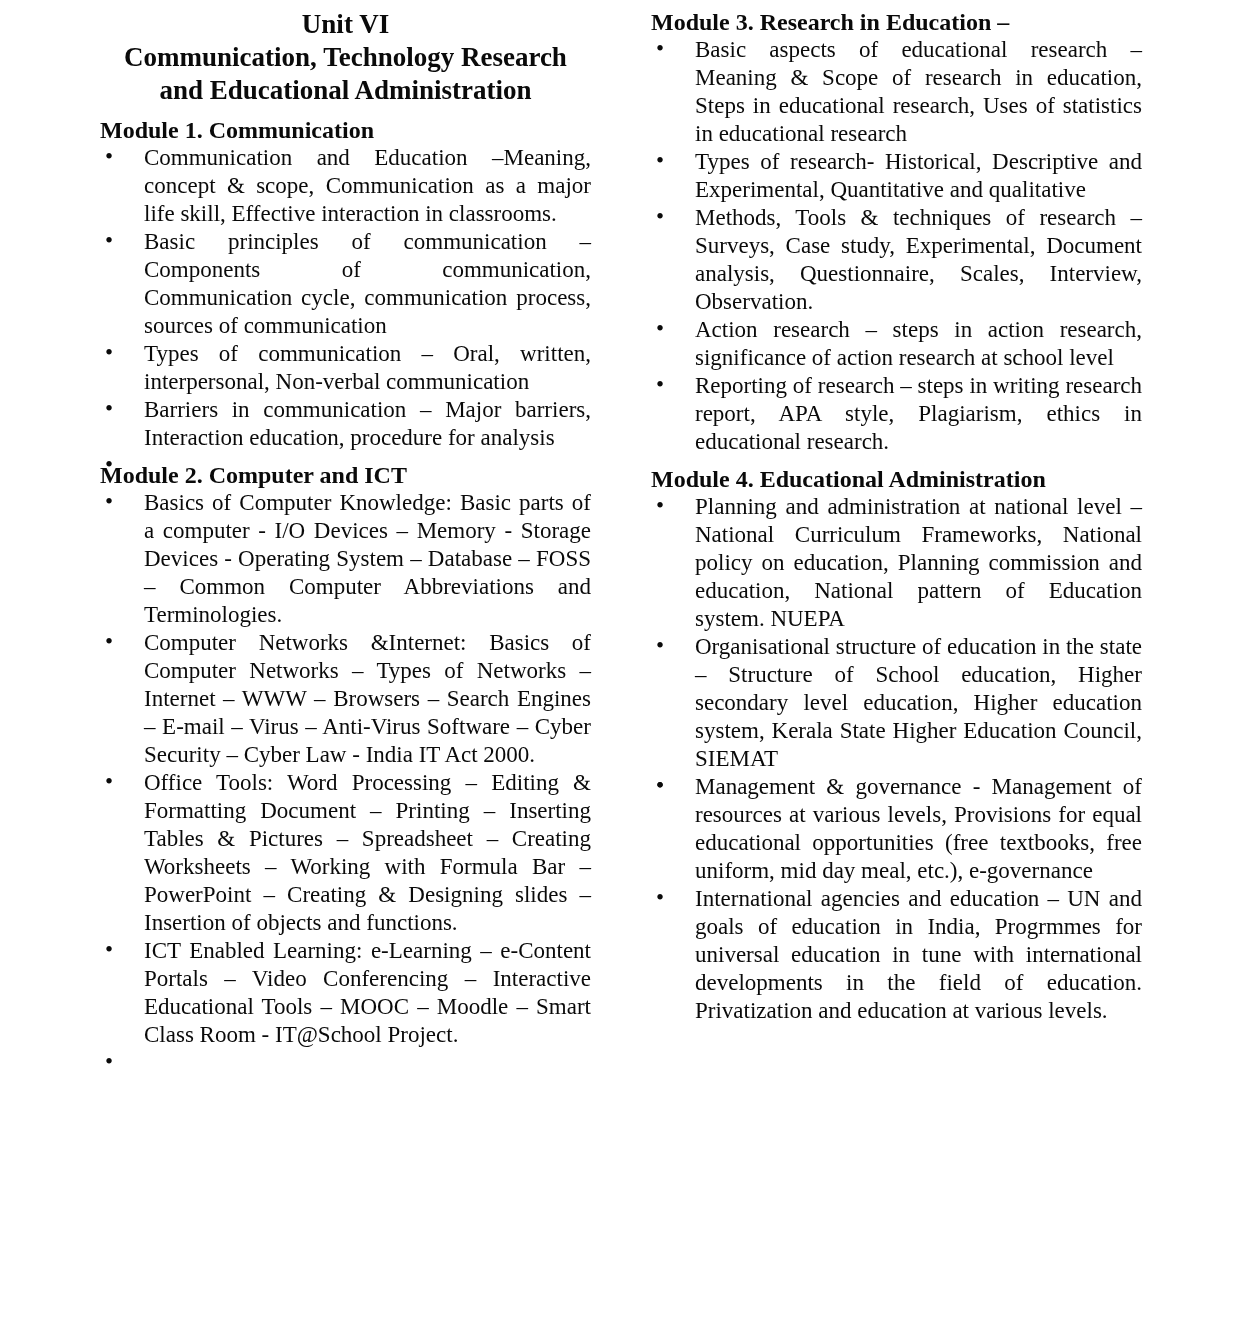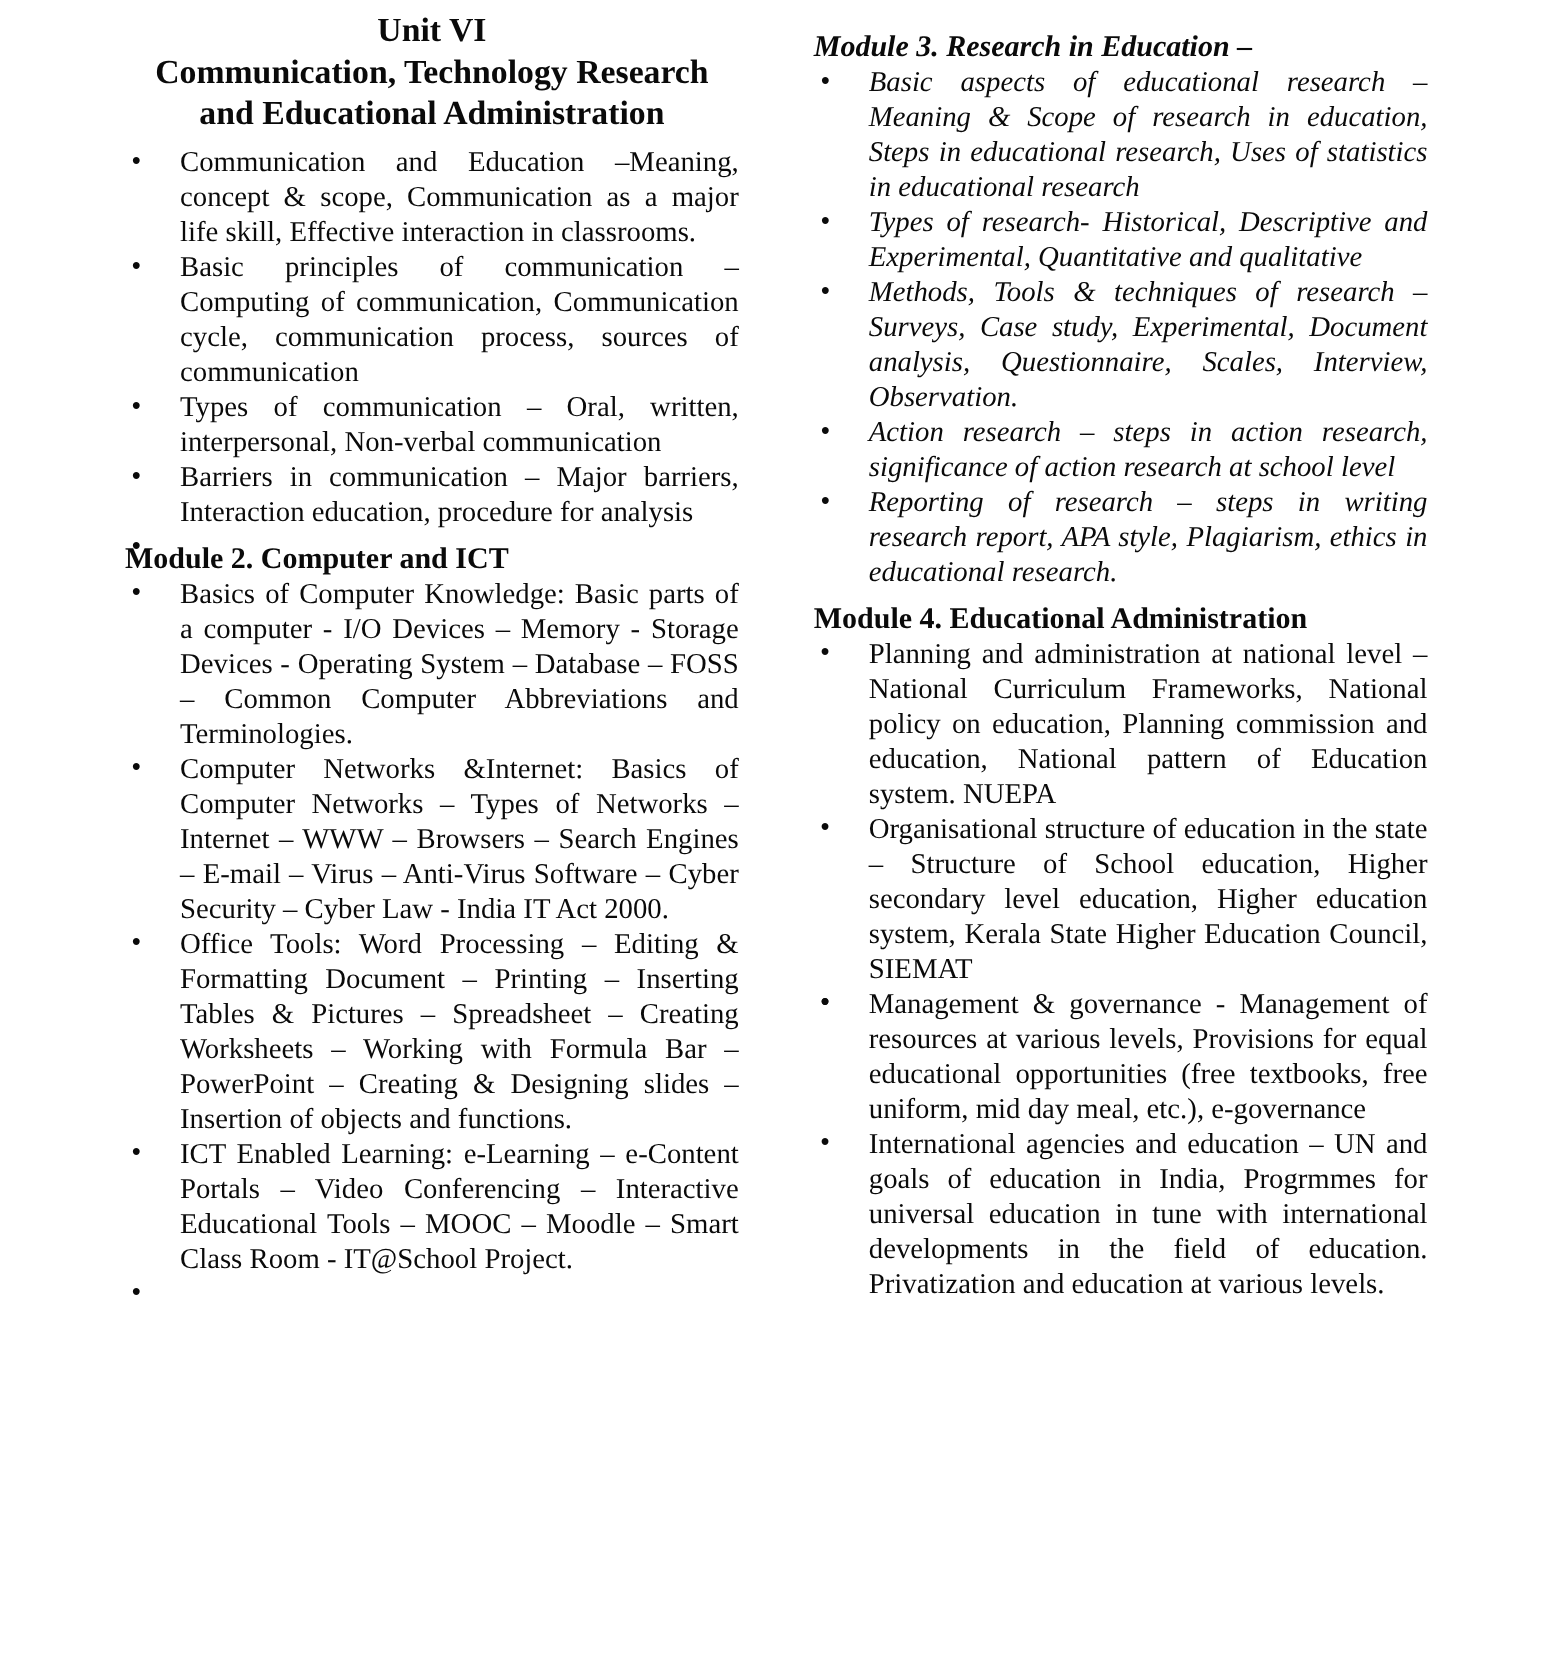--- a/index.html
+++ b/index.html
@@ -27,21 +27,21 @@
     flex: 0 0 491px;
   }
   .doc-title {
     text-align: center;
     font-weight: bold;
     font-size: 27px;
     line-height: 33px;
     margin-bottom: 8px;
   }
   .module-section { margin-top: 9px; }
-  .module-section:first-child { margin-top: 16px; font-style: italic; }
+  .module-section:first-child { margin-top: 0; }
   .module-heading {
     font-weight: bold;
     font-size: 24px;
     line-height: 28px;
     margin: 0;
   }
   .bullet-list {
     margin: 0;
     padding: 0;
     list-style: none;
@@ -64,23 +64,24 @@
 <body>
 
 <div class="page">
   <div class="col" id="col-left">
     <div class="doc-title">
       <div>Unit VI</div>
       <div>Communication, Technology Research</div>
       <div>and Educational Administration</div>
     </div>
   <div class="module-section">
+        <div class="module-heading">Module 1. Communication</div>
         <ul class="bullet-list">
           <li class="bullet-item"><span class="bullet-marker">•</span><span>Communication and Education –Meaning, concept &amp; scope, Communication as a major life skill, Effective interaction in classrooms.</span></li>
-          <li class="bullet-item"><span class="bullet-marker">•</span><span>Basic principles of communication – Computing of communication, Communication cycle, communication process, sources of communication</span></li>
+          <li class="bullet-item"><span class="bullet-marker">•</span><span>Basic principles of communication – Components of communication, Communication cycle, communication process, sources of communication</span></li>
           <li class="bullet-item"><span class="bullet-marker">•</span><span>Types of communication – Oral, written, interpersonal, Non-verbal communication</span></li>
           <li class="bullet-item"><span class="bullet-marker">•</span><span>Barriers in communication – Major barriers, Interaction education, procedure for analysis</span></li>
           <li class="bullet-item"><span class="bullet-marker">•</span></li>
         </ul>
       </div>
       <div class="module-section">
         <div class="module-heading">Module 2. Computer and ICT</div>
         <ul class="bullet-list">
           <li class="bullet-item"><span class="bullet-marker">•</span><span>Basics of Computer Knowledge: Basic parts of a computer - I/O Devices – Memory - Storage Devices - Operating System – Database – FOSS – Common Computer Abbreviations and Terminologies.</span></li>
           <li class="bullet-item"><span class="bullet-marker">•</span><span>Computer Networks &amp;Internet: Basics of Computer Networks – Types of Networks – Internet – WWW – Browsers – Search Engines – E-mail – Virus – Anti-Virus Software – Cyber Security – Cyber Law - India IT Act 2000.</span></li>

